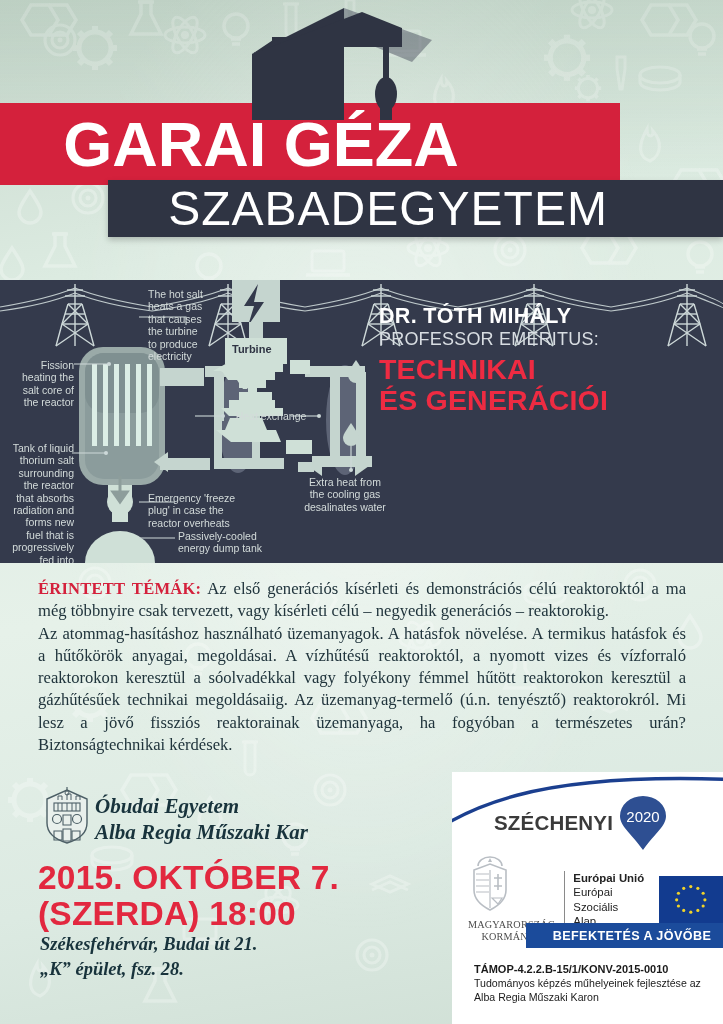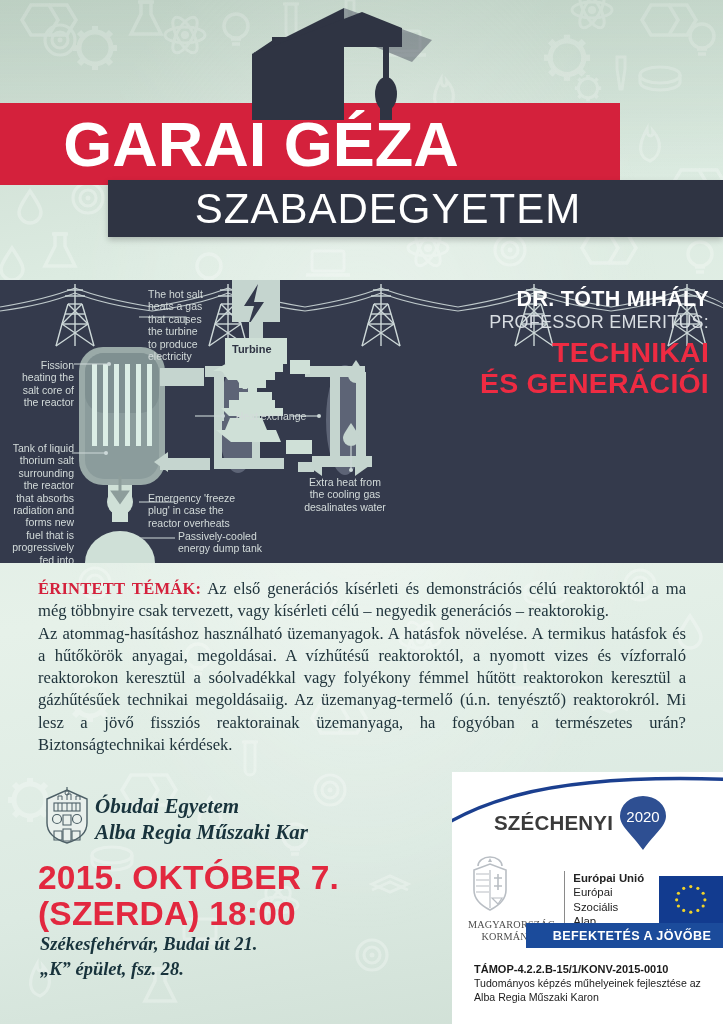--- a/index.html
+++ b/index.html
@@ -68,21 +68,21 @@
     z-index: 3;
     box-shadow: 0 3px 6px rgba(0,0,0,.22);
   }
   .title-sub {
     position: absolute;
     left: 108px; top: 180px;
     width: 560px; height: 57px;
     z-index: 6;
     display: flex; align-items: center; justify-content: center;
     color: #fff;
-    font-size: 42px;
+    font-size: 48px;
     font-weight: 400;
     letter-spacing: 1px;
     white-space: nowrap;
   }
 
   
   .infopanel {
     position: absolute;
     left: 0; top: 280px;
     width: 723px; height: 283px;
@@ -112,23 +112,23 @@
   .dlabel.r { text-align: right; }
   .dlabel.c { text-align: center; }
   .turbine-lbl {
     position:absolute; z-index:5;
     color:#2f3443; font-size: 11px; font-weight: 700;
   }
 
   
   .speaker {
     position: absolute;
-    right: 14px; top: 8px;
+    right: 14px; top: 25px;
     width: 330px;
-    text-align: right;
+    text-align: left;
     z-index: 6;
   }
   .speaker .name {
     color: #ffffff; font-size: 21.5px; font-weight: 700; letter-spacing: .3px;
     line-height: 1.05;
   }
   .speaker .role {
     color: #d8dde2; font-size: 18px; font-weight: 400; letter-spacing: .2px;
     line-height: 1.12; margin-top: 1px;
   }

